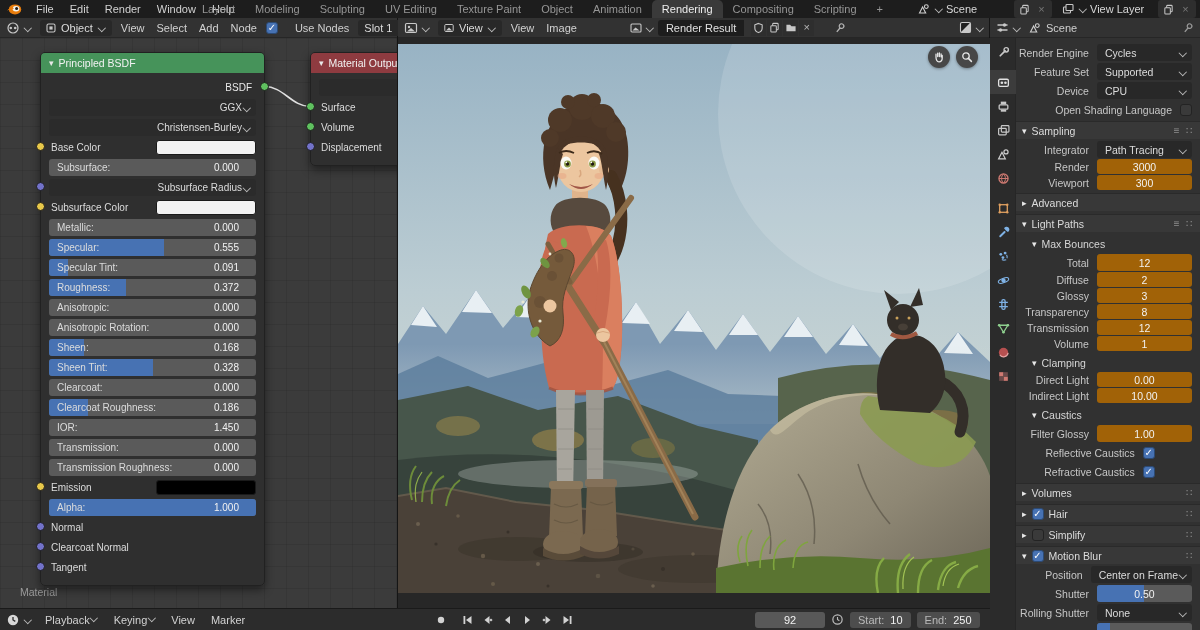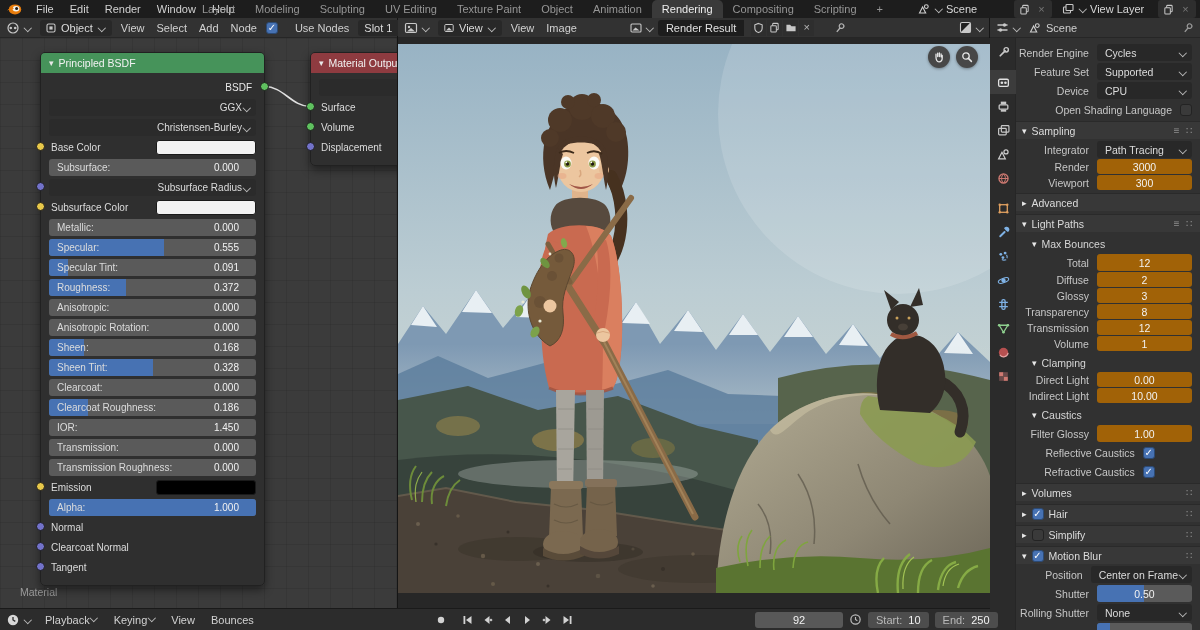--- a/index.html
+++ b/index.html
@@ -963,21 +963,21 @@
           <span class="chv"></span>
         </span>
         <span class="menu">
           <span>Keying</span>
           <span class="chv"></span>
         </span>
         <span class="menu">
           <span>View</span>
         </span>
         <span class="menu">
-          <span>Bounces</span>
+          <span>Marker</span>
         </span>
       </div>
     <div id="transport">
         <div class="t-btn">
           <svg width="11" height="10" viewBox="0 0 11 10" fill="#d2d2d2">
             <circle cx="5" cy="5" r="3.2"></circle>
           </svg>
         </div>
         <div class="t-btn">
           <svg width="11" height="10" viewBox="0 0 11 10" fill="#d2d2d2">
@@ -1008,21 +1008,21 @@
           </svg>
         </div>
         <div class="t-btn">
           <svg width="11" height="10" viewBox="0 0 11 10" fill="#d2d2d2">
             <rect x="7.7" y="1" width="1.8" height="8"></rect>
             <polygon points="1.5,1 7,5 1.5,9"></polygon>
           </svg>
         </div>
       </div>
     <div id="tl-fields">
-      <div class="tl-field" style="width:88px">
+      <div class="tl-field" style="width:70px">
           <span>92</span>
         </div>
       <svg class="gl" width="13" height="13" viewBox="0 0 14 14">
           <circle cx="7" cy="7" r="5" fill="none" stroke="#bdbdbd" stroke-width="1.3"></circle>
           <path d="M7,4.2 V7 L9,8.3" stroke="#bdbdbd" stroke-width="1.2" fill="none"></path>
         </svg>
       <div class="tl-field dark">
           <span class="fl">Start:</span>
           <span>10</span>
         </div>

